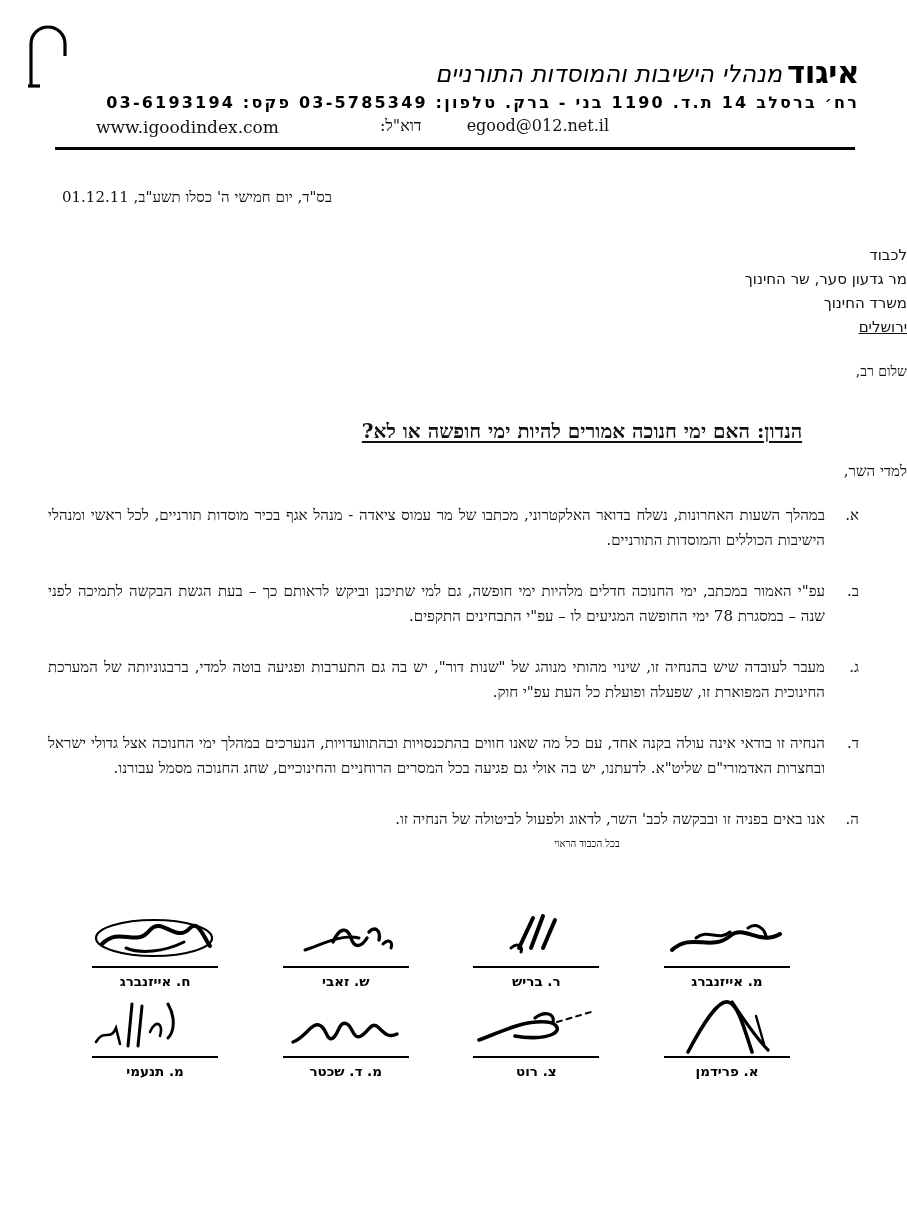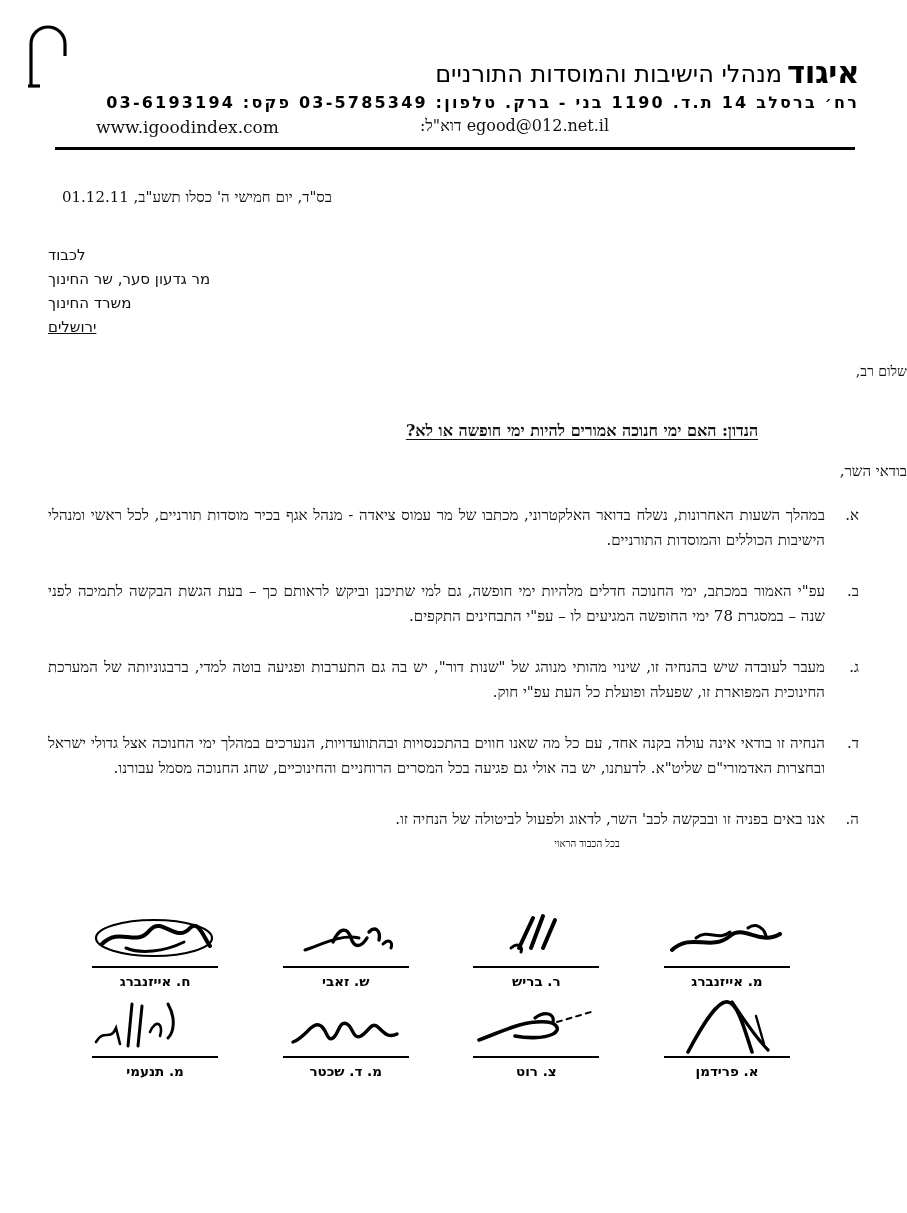--- a/index.html
+++ b/index.html
@@ -55,20 +55,21 @@
     font-weight: bold;
     font-size: 31px;
     line-height: 31px;
     letter-spacing: -0.5px;
     padding-left: 5px;
   }
   .lh-title .sub {
     font-weight: normal;
     font-size: 24px;
     line-height: 28px;
+    font-style: italic;
   }
   .arch-logo {
     position: absolute;
     top: -20px;
     left: -22px;
     width: 46px;
     height: 66px;
     pointer-events: none;
   }
   .lh-contact {
@@ -96,21 +97,21 @@
   .lh-mail {
     position: absolute;
     right: 250px;
     top: 0;
     direction: rtl;
     font-family: "DejaVu Serif", serif;
     font-size: 16px;
     line-height: 20px;
     white-space: nowrap;
   }
-  .lh-mail .addr { font-family: "DejaVu Serif", serif; direction: ltr; unicode-bidi: embed; }
+  .lh-mail .addr { font-family: "DejaVu Serif", serif; direction: ltr; unicode-bidi: embed; margin-left: 40px; }
   .lh-web {
     position: absolute;
     left: 48px;
     top: 1px;
     direction: ltr;
     font-family: "DejaVu Serif", serif;
     font-size: 17px;
     line-height: 20px;
     white-space: nowrap;
   }
@@ -133,21 +134,21 @@
     font-size: 15px;
     line-height: 22px;
     white-space: nowrap;
   }
   .addressee {
     position: absolute;
     top: 243px;
     right: 0;
     width: 859px;
     direction: rtl;
-    text-align: left;
+    text-align: right;
     font-family: "DejaVu Sans", sans-serif;
     font-size: 15px;
     line-height: 24px;
   }
   .addressee .ln { display: block; }
   .addressee .ln.u { text-decoration: underline; display: inline-block; }
   .addressee .u-wrap { display: block; }
 
   .greeting {
     position: absolute;
@@ -162,21 +163,21 @@
   }
   .subject {
     position: absolute;
     top: 420px;
     right: 0;
     width: 650px;
     direction: rtl;
     text-align: center;
     font-family: "DejaVu Serif", serif;
     font-weight: bold;
-    font-size: 16px;
+    font-size: 20px;
     line-height: 22px;
   }
   .subject span {
     text-decoration: underline;
     text-underline-offset: 3px;
   }
   .salutation {
     position: absolute;
     top: 460px;
     right: 0;
@@ -337,21 +338,21 @@
     <span class="ln">משרד החינוך</span>
     <span class="u-wrap"><span class="ln u">ירושלים</span></span>
   </div>
 
   <div class="greeting">שלום רב,</div>
 
   <div class="subject">
     <span>הנדון: האם ימי חנוכה אמורים להיות ימי חופשה או לא?</span>
   </div>
 
-  <div class="salutation">בודאי השר,</div>
+  <div class="salutation">למדי השר,</div>
 
   <div class="clauses">
     <div class="clause">
       <div class="clause-marker">א.</div>
       <div class="clause-text">במהלך השעות האחרונות, נשלח בדואר האלקטרוני, מכתבו של מר עמוס ציאדה - מנהל אגף בכיר מוסדות תורניים, לכל ראשי ומנהלי הישיבות הכוללים והמוסדות התורניים.</div>
     </div>
     <div class="clause">
       <div class="clause-marker">ב.</div>
       <div class="clause-text">עפ"י האמור במכתב, ימי החנוכה חדלים מלהיות ימי חופשה, גם למי שתיכנן וביקש לראותם כך – בעת הגשת הבקשה לתמיכה לפני שנה – במסגרת  78 ימי החופשה המגיעים לו – עפ"י התבחינים התקפים.</div>
     </div>

